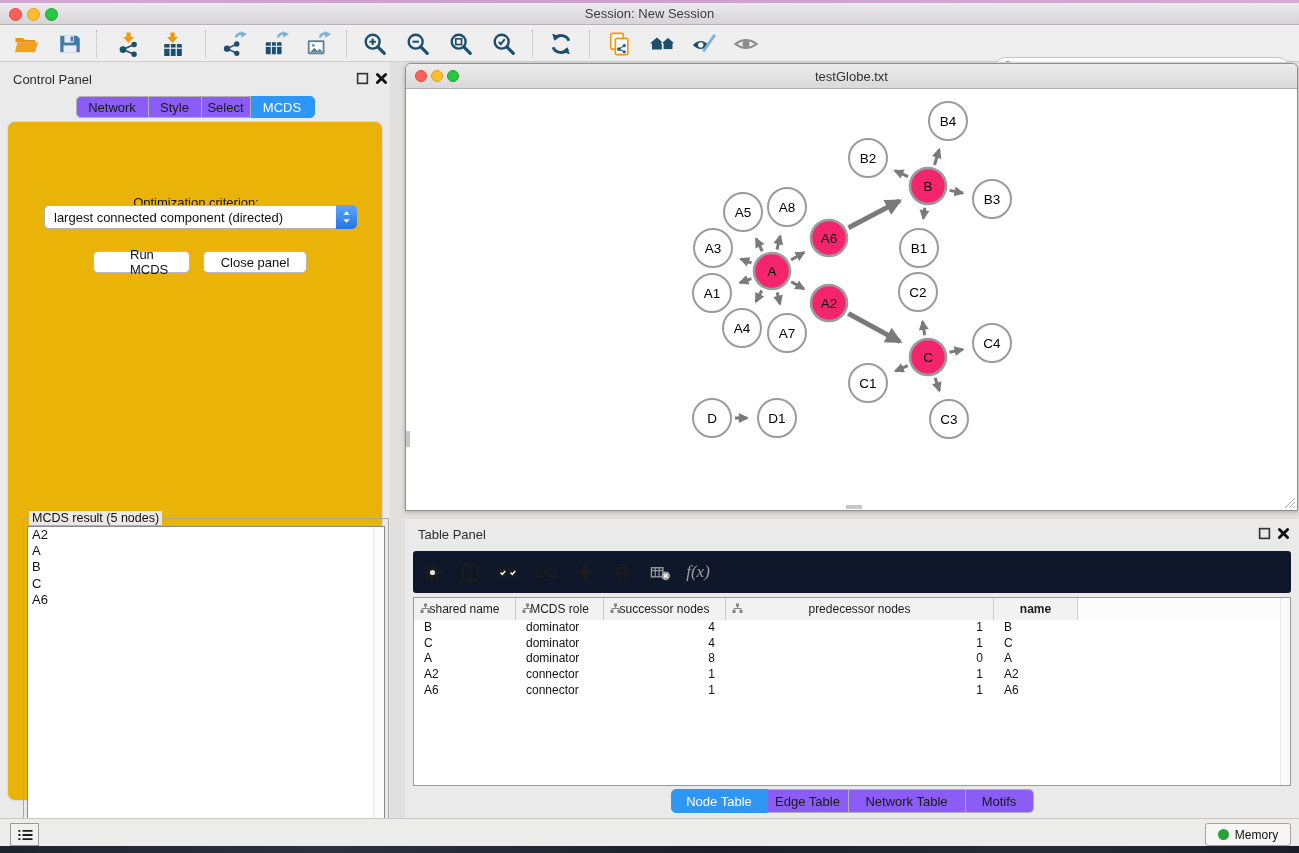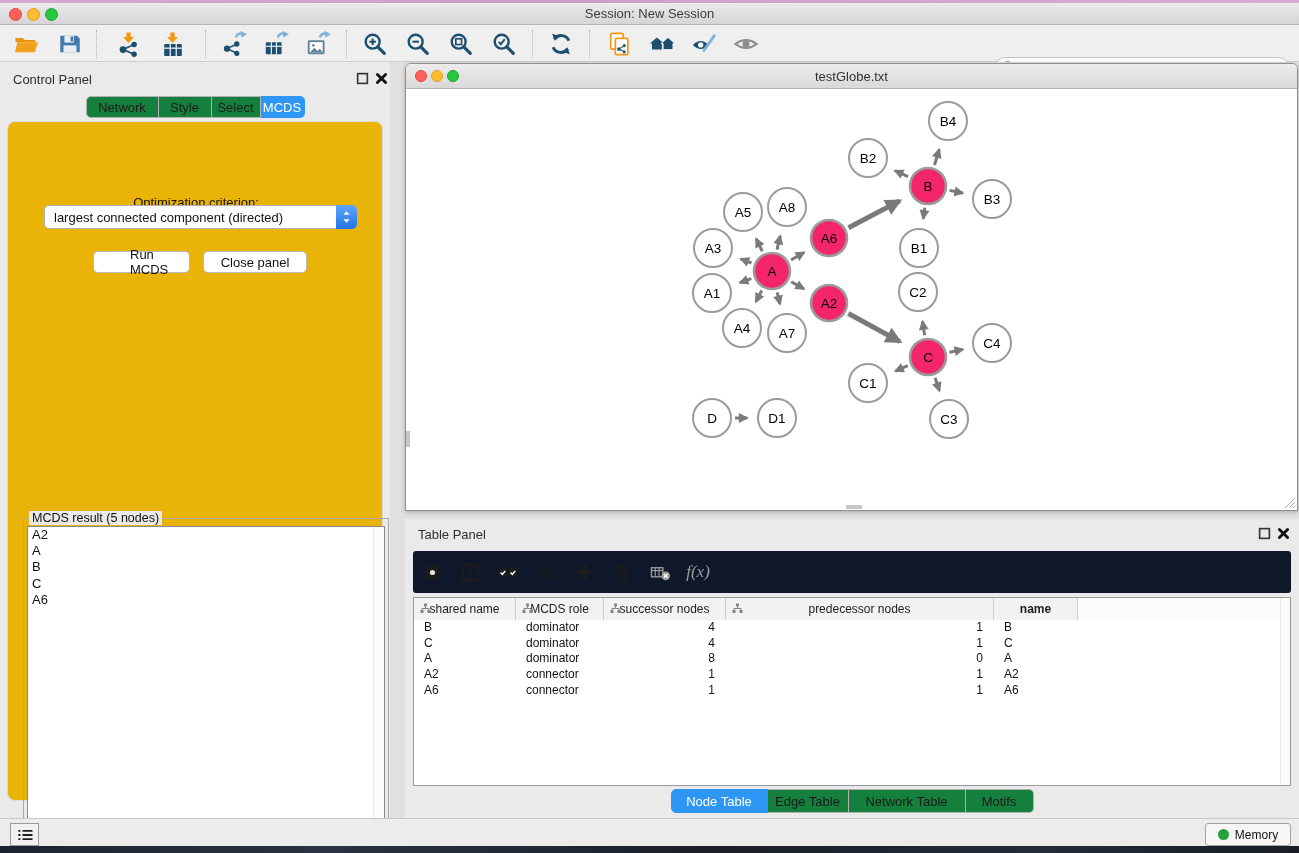--- a/index.html
+++ b/index.html
@@ -38,21 +38,21 @@
   .searchbox input { border:none; outline:none; flex:1; height:18px; font-size:12px;
     background:transparent; font-family:"Liberation Sans",sans-serif; }
 
   
   .control-panel { left:0; top:62px; width:390px; height:756px; background:#ebeaea; }
   .cp-title { position:absolute; left:13px; top:10px; font-size:13px; color:#2d2d2d; }
   .win-btn { position:absolute; width:13px; height:13px; top:9px; cursor:default; }
   .win-btn svg { width:13px; height:13px; }
   .cp-float { left:356px; } .cp-close { left:375px; }
   .cp-tabs { position:absolute; left:0; top:34px; width:390px; display:flex; justify-content:center; }
-  .seg-tab { height:22px; font-size:13px; color:#1a1a1a; background:#15803d;
+  .seg-tab { height:22px; font-size:13px; color:#1a1a1a; background:#8b5cf6;
     border:1px solid #b0b0b0; border-left:none; display:flex; align-items:center;
     justify-content:center; }
   .seg-tab.first { border-left:1px solid #b0b0b0; border-radius:5px 0 0 5px; }
   .seg-tab.last { border-radius:0 5px 5px 0; }
   .seg-tab.active { background:#2e96f5; border-color:#2e96f5; color:#fff; }
   .cp-content { position:absolute; left:7px; top:59px; width:376px; height:680px;
     background:#eab308; border:1px solid #dcdbdb; border-radius:8px; }
   .opt-label { position:absolute; left:0; top:73px; width:376px; text-align:center;
     font-size:13px; color:#111; }
   .dropdown { position:absolute; left:36px; top:83px; width:313px; height:24px; background:#fff;
@@ -336,21 +336,21 @@
     </span>
     <span class="win-btn cp-close">
       <svg viewBox="0 0 12 12">
           <path d="M2.2 2.2L9.8 9.8M9.8 2.2L2.2 9.8" stroke="#111" stroke-width="2.6" stroke-linecap="round"></path>
         </svg>
     </span>
     <div class="cp-tabs" id="cp-tabs">
         <div class="seg-tab first" style="width: 73px;">Network</div>
         <div class="seg-tab" style="width: 53px;">Style</div>
         <div class="seg-tab" style="width: 49px;">Select</div>
-        <div class="seg-tab last active" style="width: 44px;">MCDS</div>
+        <div class="seg-tab last active" style="width: 64px;">MCDS</div>
       </div>
     <div class="cp-content">
       <div class="opt-label">Optimization criterion:</div>
       <div class="dropdown">
         <span class="dd-text">largest connected component (directed)</span>
         <span class="dd-stepper">
           <svg viewBox="0 0 12 20">
               <path d="M2.5 7.5L6 3.5l3.5 4z" fill="#fff"></path>
               <path d="M2.5 12.5L6 16.5l3.5-4z" fill="#fff"></path>
             </svg>

